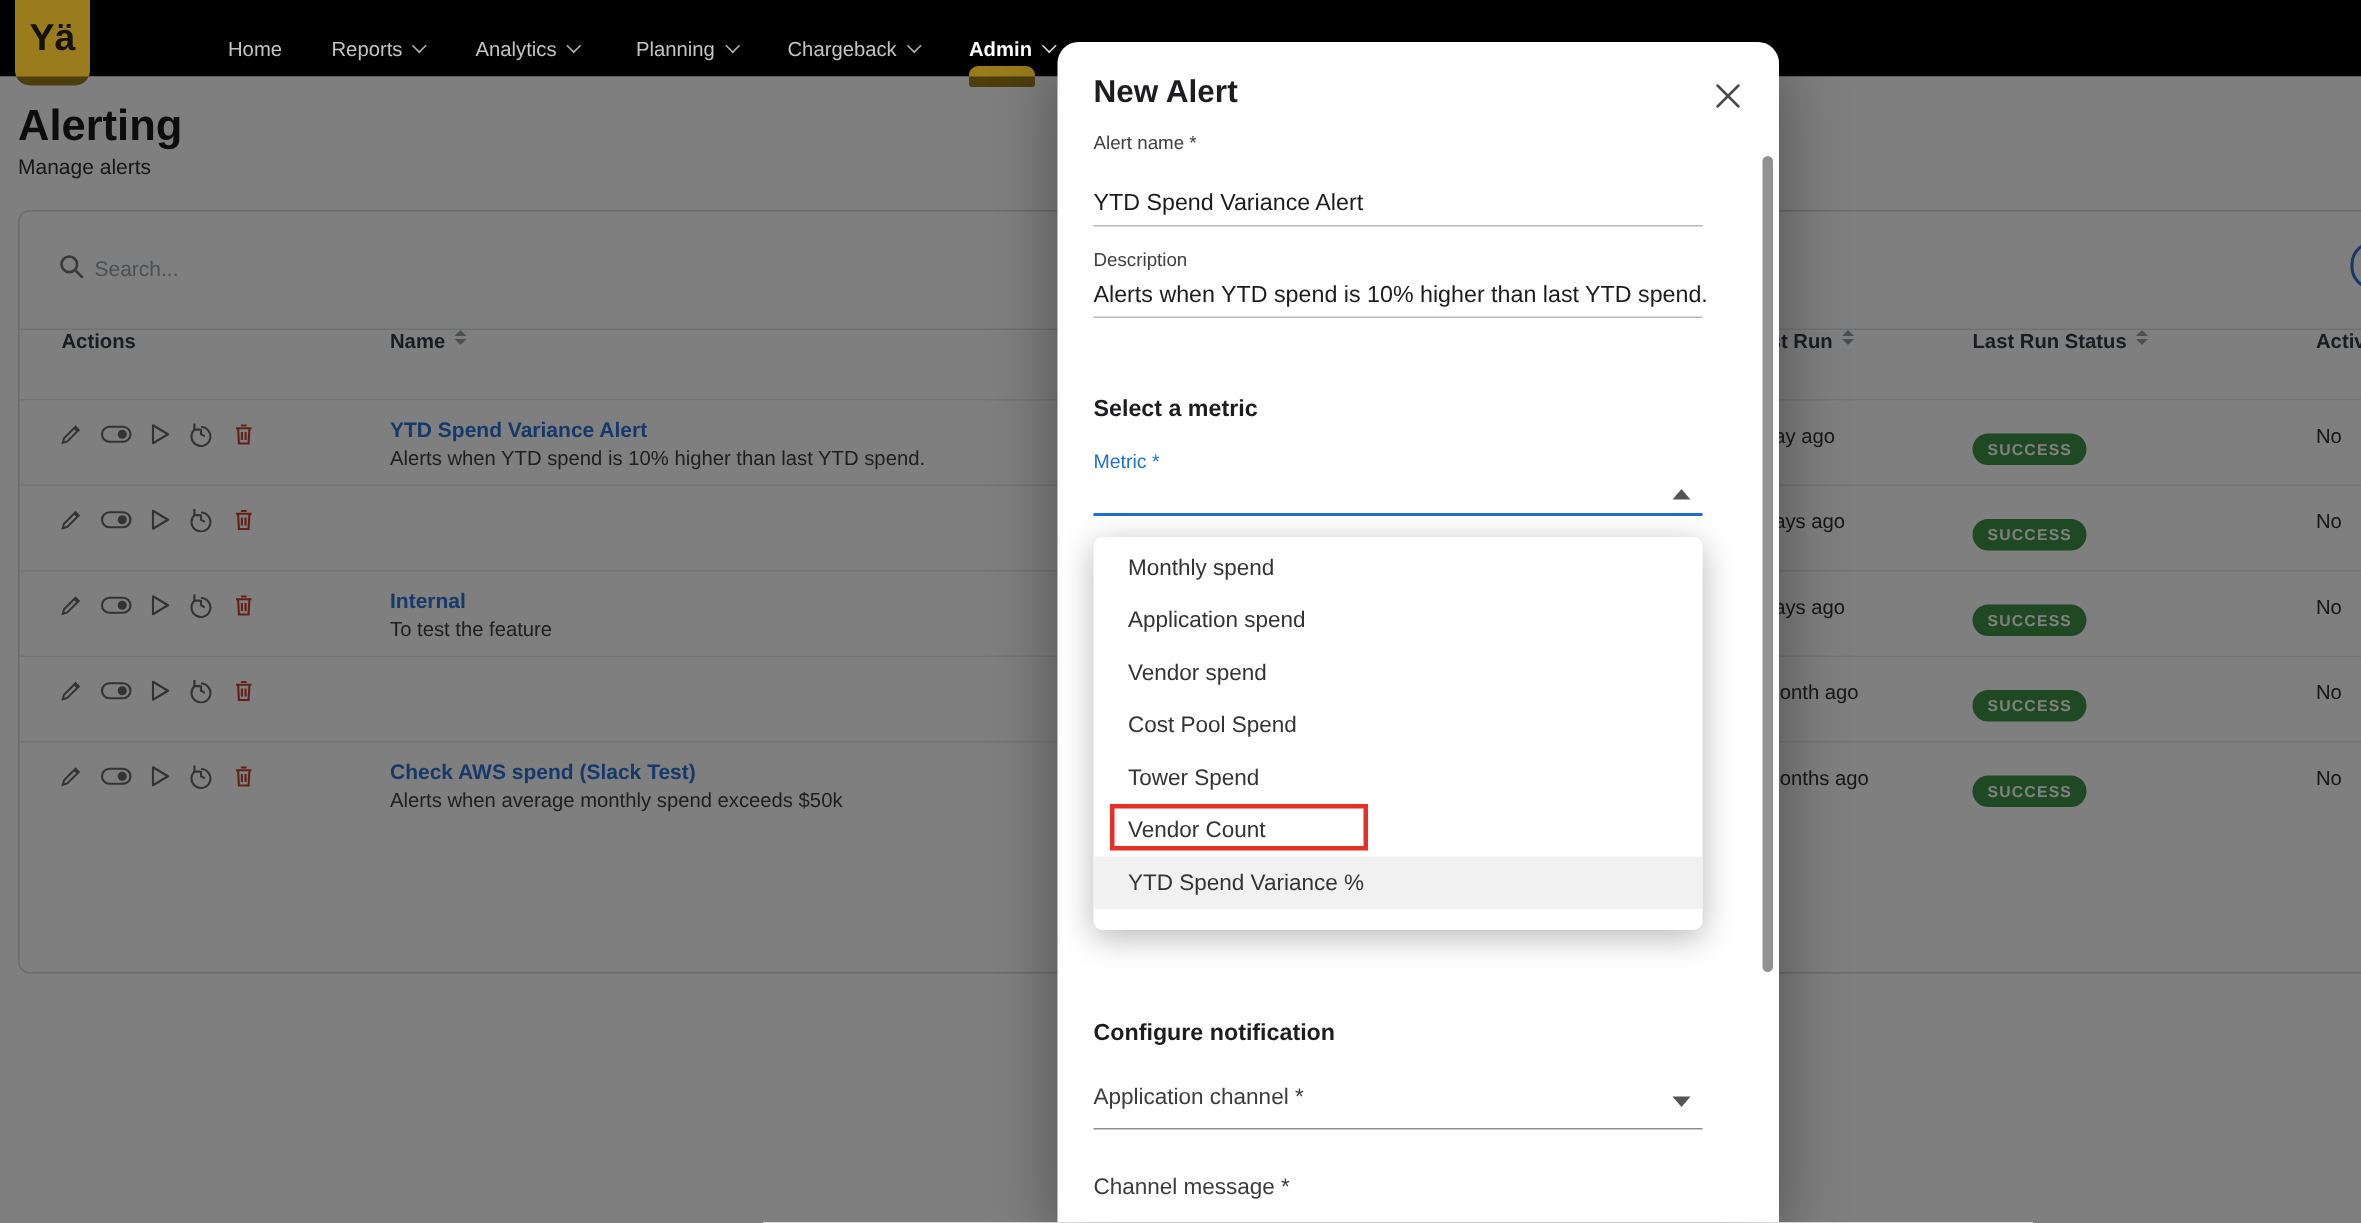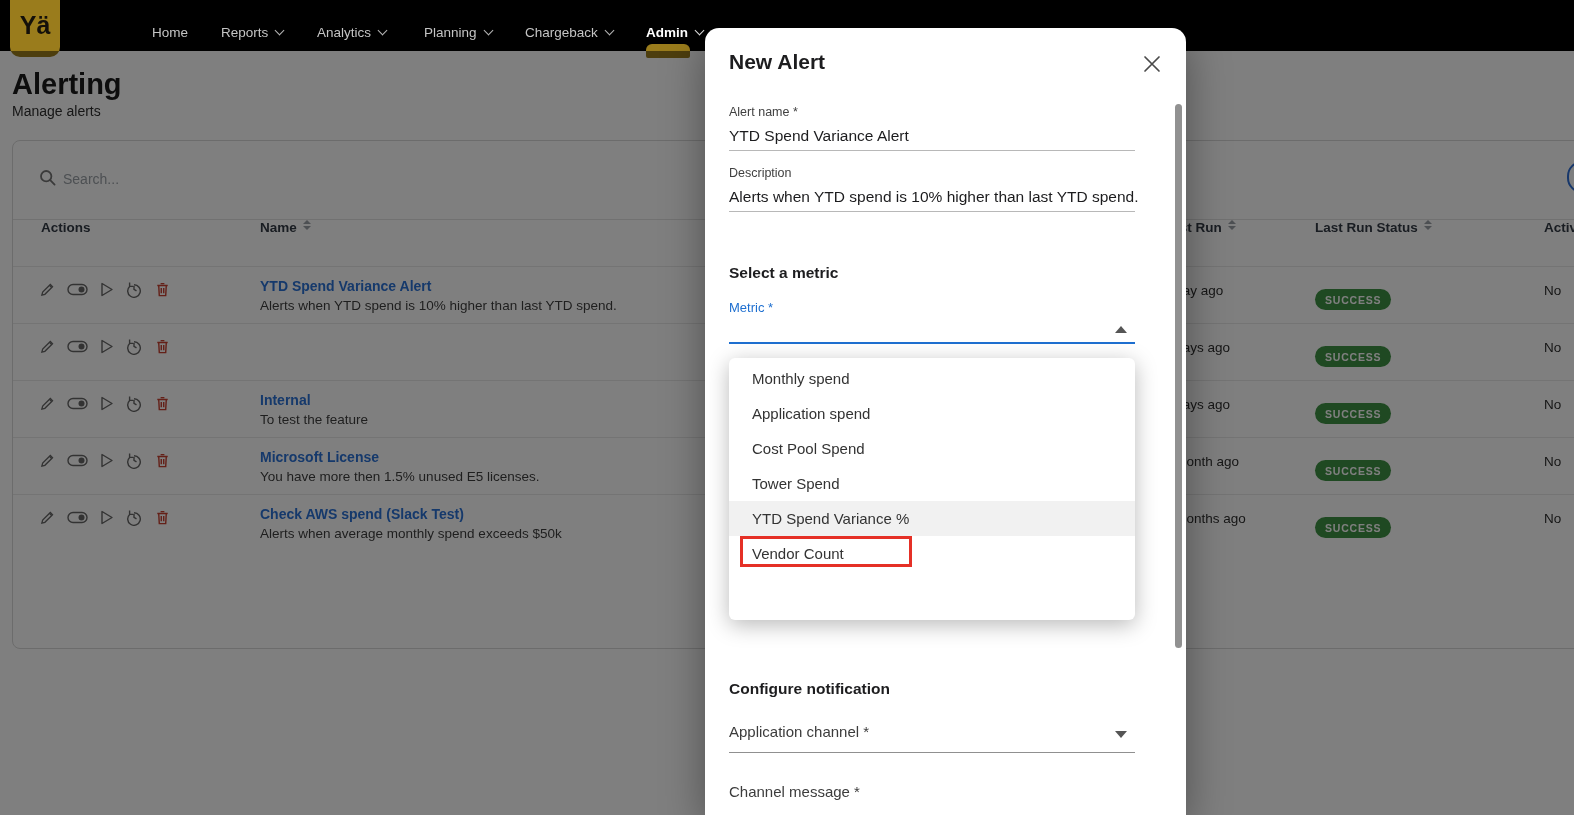--- a/index.html
+++ b/index.html
@@ -293,24 +293,20 @@
                 <path d="M9 6v3.4l2.5 1.5" fill="none" stroke="#666" stroke-width="1.4"></path>
               </svg>
             </span>
           <span>
               <svg width="17" height="17" viewBox="0 0 18 18">
                 <path d="M3.5 4.8h11M7 2.8h4" fill="none" stroke="#c84030" stroke-width="1.5"></path>
                 <path d="M5 4.8l.6 10.7h6.8L13 4.8M7.7 7.4v5.6M10.3 7.4v5.6" fill="none" stroke="#c84030" stroke-width="1.5"></path>
               </svg>
             </span>
         </div>
-        <div class="cell-name">
-          <div class="row-link">Microsoft License</div>
-          <div class="row-desc">You have more then 1.5% unused E5 licenses.</div>
-        </div>
         <div class="cell-lastrun">a month ago</div>
         <div class="cell-status"><span class="badge">SUCCESS</span></div>
         <div class="cell-active">No</div>
       </div>
 
       <div class="trow" style="top:353px">
         <div class="cell-actions">
           <span>
               <svg width="17" height="17" viewBox="0 0 18 18">
                 <path d="M3 15l.9-3.2 8.1-8.1 2.3 2.3-8.1 8.1z" fill="none" stroke="#666" stroke-width="1.4"></path>
@@ -384,41 +380,42 @@
   <div class="backdrop"></div>
 
   <div class="modal">
     <div class="modal-title">New Alert</div>
     <div class="modal-close">
       <svg width="22" height="22" viewBox="0 0 22 22">
           <path d="M4 4l14 14M18 4L4 18" stroke="#4a4a4a" stroke-width="1.7" stroke-linecap="round"></path>
         </svg>
     </div>
 
-    <div class="m-label" style="top:77px">Alert name *</div>
+    <div class="m-label" style="top:60px">Alert name *</div>
     <div class="m-value" style="top:99px">YTD Spend Variance Alert</div>
     <div class="m-line" style="top:122px"></div>
 
     <div class="m-label" style="top:138px">Description</div>
     <div class="m-value" style="top:160px">Alerts when YTD spend is 10% higher than last YTD spend.</div>
     <div class="m-line" style="top:183px"></div>
 
     <div class="m-head" style="top:236px">Select a metric</div>
     <div class="metric-label">Metric *</div>
     <div class="metric-input"></div>
     <div class="caret-up"></div>
     <div class="metric-line"></div>
 
     <div class="menu">
       <div class="opt">Monthly spend</div>
       <div class="opt">Application spend</div>
+      <div class="opt">Vendor spend</div>
       <div class="opt">Cost Pool Spend</div>
       <div class="opt">Tower Spend</div>
+      <div class="opt">Vendor Count</div>
       <div class="opt hl">YTD Spend Variance %</div>
-      <div class="opt">Vendor Count</div>
       <div class="red-box"></div>
     </div>
 
     <div class="m-head notif-head">Configure notification</div>
     <div class="channel-label">Application channel *</div>
     <div class="caret-down"></div>
     <div class="channel-line"></div>
     <div class="message-label">Channel message *</div>
 
     <div class="scroll-thumb"></div>

